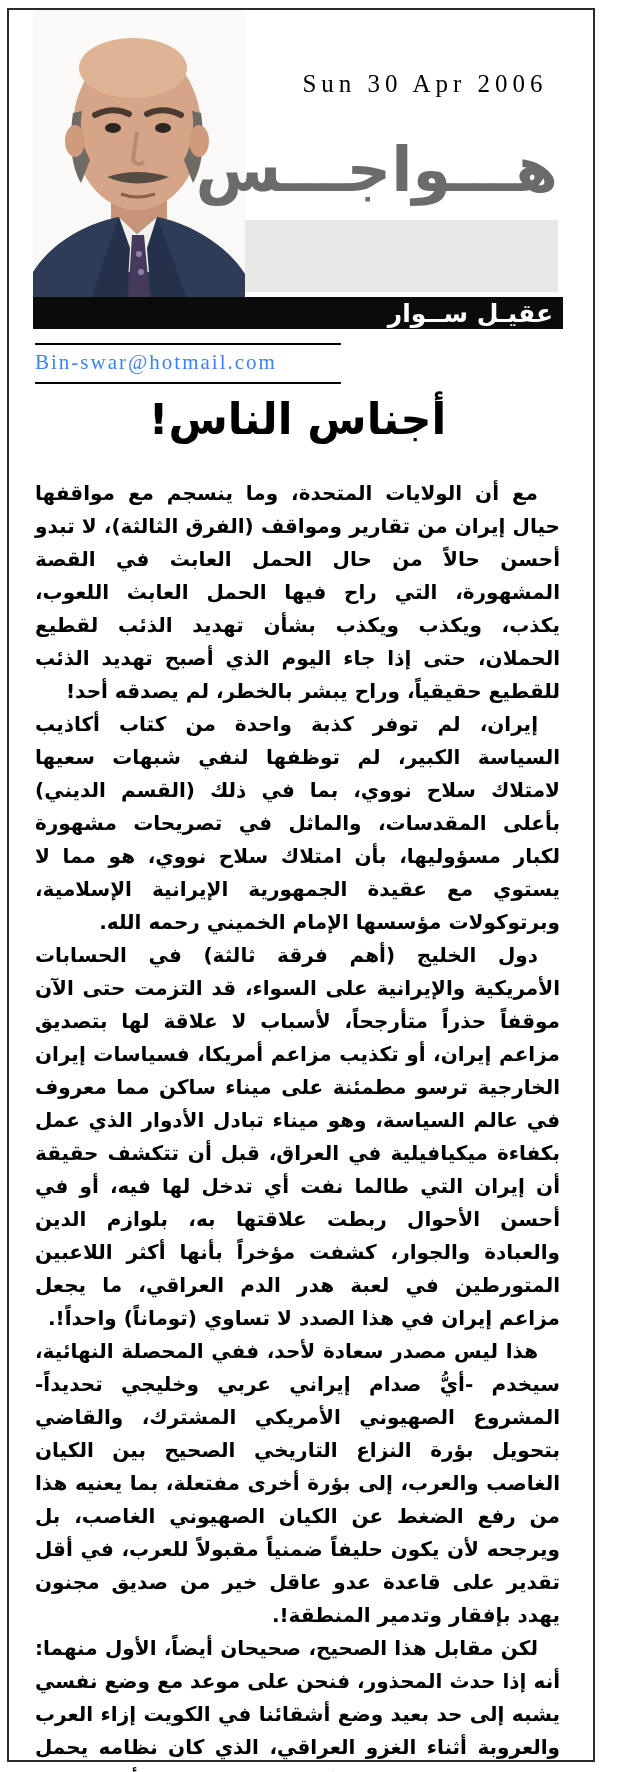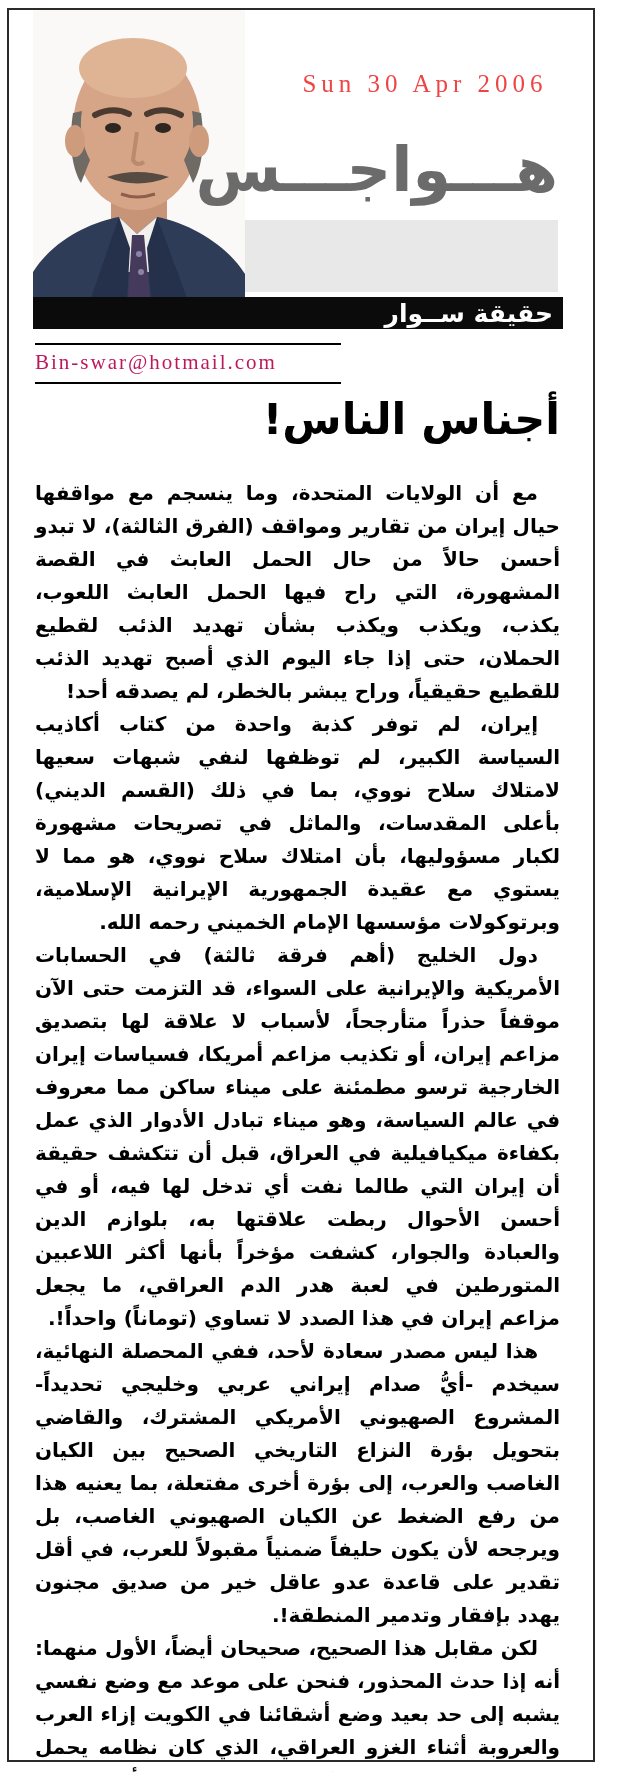--- a/index.html
+++ b/index.html
@@ -1,30 +1,30 @@
 <!DOCTYPE html>
 <html lang="ar"><head>
 <meta charset="utf-8">
 <style>
   html,body{margin:0;padding:0;background:#fff;}
   body{width:631px;height:1772px;position:relative;font-family:"DejaVu Sans",sans-serif;color:#000;}
   .frame{position:absolute;left:7px;top:8px;width:588px;height:1754px;border:2px solid #2b2b2b;box-sizing:border-box;background:#fff;}
   .photo{position:absolute;left:33px;top:10px;width:212px;height:288px;overflow:hidden;background:#faf9f7;}
   .photo svg{display:block;width:100%;height:100%;}
   .date-line{position:absolute;left:300px;top:70px;width:250px;text-align:center;
-    font-family:"Liberation Serif",serif;font-size:25px;letter-spacing:5px;white-space:nowrap;color:#ef4444;}
+    font-family:"Liberation Serif",serif;font-size:25px;letter-spacing:5px;white-space:nowrap;color:#000000;}
   .masthead-title{position:absolute;left:250px;top:136px;width:308px;direction:rtl;
     font-size:62px;font-weight:bold;color:#6b6b6b;line-height:1.1;white-space:nowrap;}
   .band{position:absolute;left:245px;top:220px;width:313px;height:72px;background:#e8e8e8;}
   .author-bar{position:absolute;left:33px;top:297px;width:530px;height:32px;background:#0b0b0b;color:#ffffff;
     direction:rtl;padding:0 10px;box-sizing:border-box;font-size:25px;font-weight:bold;line-height:33px;}
   .email-block{position:absolute;left:35px;top:343px;width:306px;border-top:2px solid #000;border-bottom:2px solid #000;
     padding:5px 0 7px;font-family:"Liberation Serif",serif;font-size:21px;letter-spacing:2px;}
-  .email-block a{color:#be185d;text-decoration:none;}
-  .article-title{position:absolute;left:35px;top:394px;width:525px;text-align:right;direction:rtl;
+  .email-block a{color:#3b82f6;text-decoration:none;}
+  .article-title{position:absolute;left:35px;top:394px;width:525px;text-align:center;direction:rtl;
     font-size:43px;font-weight:bold;line-height:1.2;}
   .body-text{position:absolute;left:35px;top:477px;width:525px;direction:rtl;text-align:justify;
     font-size:20px;font-weight:bold;line-height:33px;}
   .body-text p{margin:0;text-indent:22px;text-align:justify;}
 </style>
 </head>
 <body>
 
 <div class="frame"></div>
 
@@ -54,21 +54,21 @@
     <path d="M124,207 L154,288 L118,288 L114,238 Z" fill="#25304a"></path>
   </svg>
 </div>
 
 <div class="date-line">Sun 30 Apr 2006</div>
 
 <div class="masthead-title">هـــواجـــس</div>
 
 <div class="band"></div>
 
-<div class="author-bar">حقيقة ســوار</div>
+<div class="author-bar">عقيـل ســوار</div>
 
 <div class="email-block">
   <a href="#">Bin-swar@hotmail.com</a>
 </div>
 
 <div class="article-title">أجناس الناس!</div>
 
 <div class="body-text">
   <p>مع أن الولايات المتحدة، وما ينسجم مع مواقفها حيال إيران من تقارير ومواقف (الفرق الثالثة)، لا تبدو أحسن حالاً من حال الحمل العابث في القصة المشهورة، التي راح فيها الحمل العابث اللعوب، يكذب، ويكذب ويكذب بشأن تهديد الذئب لقطيع الحملان، حتى إذا جاء اليوم الذي أصبح تهديد الذئب للقطيع حقيقياً، وراح يبشر بالخطر، لم يصدقه أحد!</p>
   <p>إيران، لم توفر كذبة واحدة من كتاب أكاذيب السياسة الكبير، لم توظفها لنفي شبهات سعيها لامتلاك سلاح نووي، بما في ذلك (القسم الديني) بأعلى المقدسات، والماثل في تصريحات مشهورة لكبار مسؤوليها، بأن امتلاك سلاح نووي، هو مما لا يستوي مع عقيدة الجمهورية الإيرانية الإسلامية، وبرتوكولات مؤسسها الإمام الخميني رحمه الله.</p>

